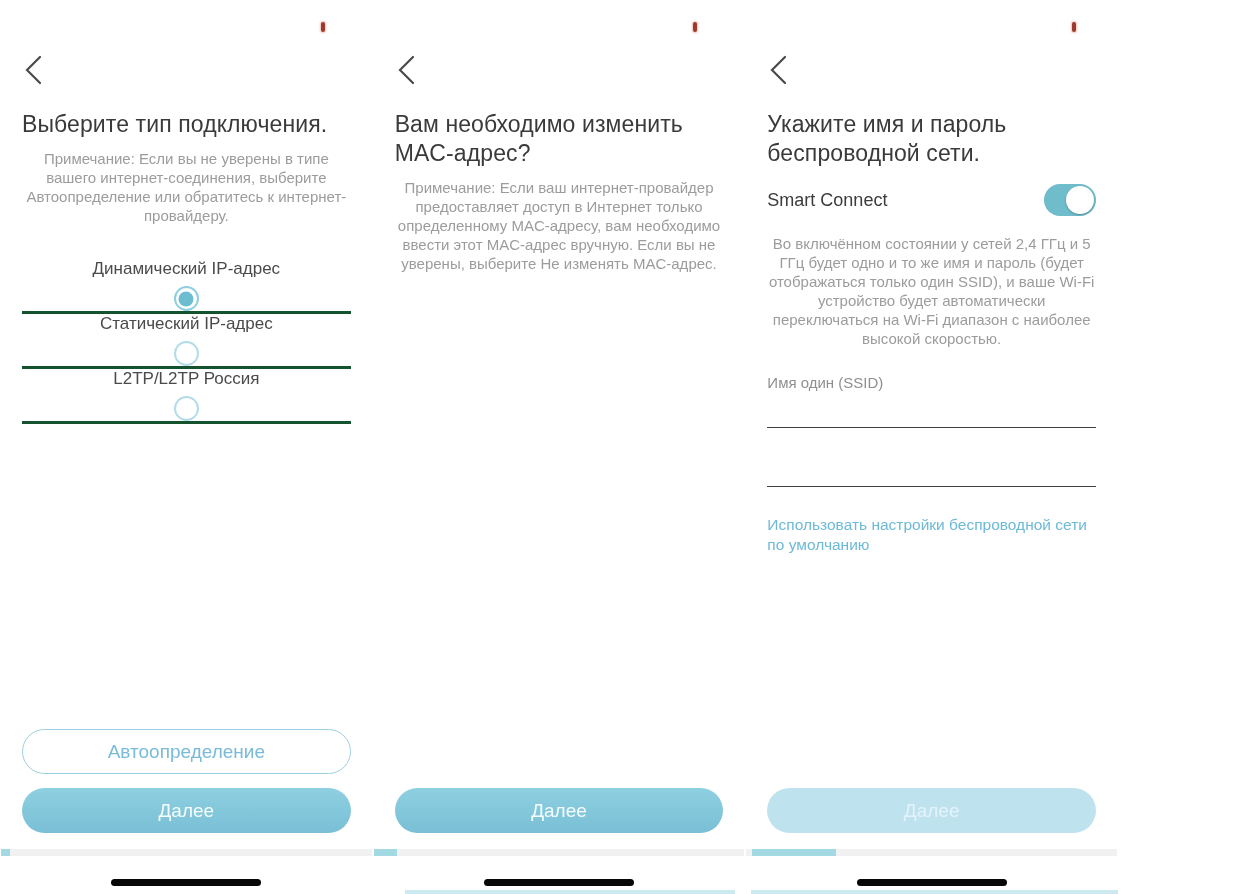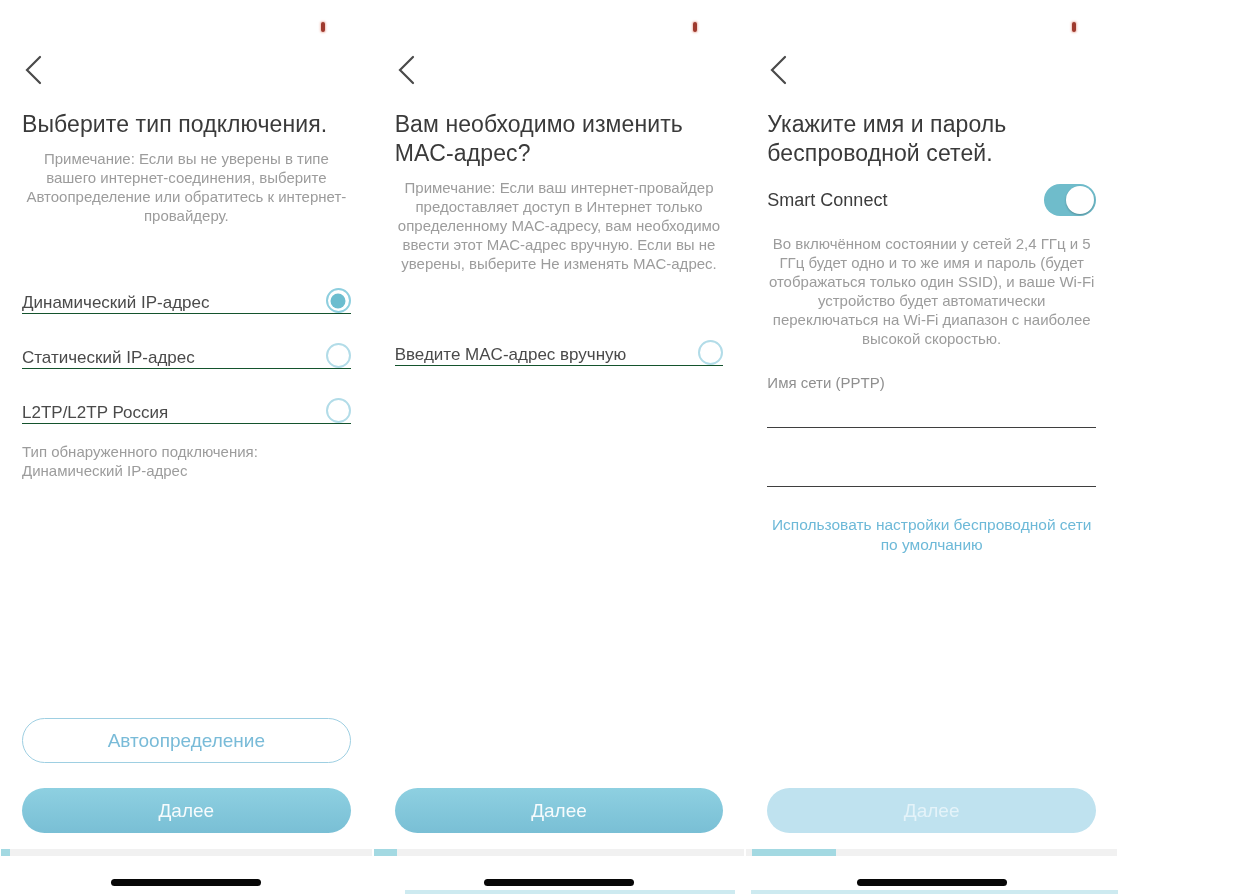--- a/index.html
+++ b/index.html
@@ -13,38 +13,38 @@
     background:#9e392d; border-radius:2px; box-shadow:0 0 2px 1px rgba(222,120,100,.45); }
 
   .back-btn { margin-top:54px; width:34px; height:34px; cursor:pointer; display:block; }
   .back-btn svg { display:block; }
 
   .title { margin-top:22px; font-size:23px; line-height:29px; font-weight:500;
     color:#3a3a3a; letter-spacing:.1px; }
   .note { margin-top:10px; font-size:15px; line-height:19px; color:#9c9c9c;text-align:center; }
 
   .opt-list { margin-top:34px; }
-  .opt-row { display:flex; align-items:flex-end; justify-content:space-between;
-    height:55px; border-bottom:1px solid #14532d; cursor:pointer; }
+  .opt-row { display:flex; align-items:center; justify-content:space-between;
+    height:55px; border-bottom:3px solid #14532d; cursor:pointer;flex-direction:column; }
   .opt-label { font-size:17px; color:#4a4a4a; }
 
   .radio { width:25px; height:25px; border-radius:50%; border:2px solid #b2dce8;
     background:#fff; position:relative; flex:0 0 auto; }
   .radio.selected { border-color:#8ecfdf; }
   .radio .dot { display:none; position:absolute; left:50%; top:50%;
     width:15px; height:15px; border-radius:50%; background:#6cbdcf;
     transform:translate(-50%,-50%); }
   .radio.selected .dot { display:block; }
 
   .detected { margin-top:18px; font-size:15px; line-height:19px; color:#9c9c9c; }
 
   .btn { position:absolute; left:22px; right:22px; height:45px; border-radius:23px;
     display:flex; align-items:center; justify-content:center; font-size:19px;
     cursor:pointer; border:none; }
-  .btn-secondary { bottom:131px; background:#fff; border:1.5px solid #9ecfe2;
+  .btn-secondary { bottom:120px; background:#fff; border:1.5px solid #9ecfe2;
     color:#79bbd8; }
   .btn-primary { bottom:61px; background:linear-gradient(180deg,#8ed0e1 0%,#79bfd5 100%);
     color:rgba(255,255,255,.93); }
   .btn-primary.disabled { background:#bfe2ef; color:#e4f3f9; cursor:default; }
 
   .smart-row { margin-top:16px; display:flex; align-items:center;
     justify-content:space-between; }
   .smart-label { font-size:18px; color:#3c3c3c; }
   .toggle { width:52px; height:32px; border-radius:16px; background:#c9c9c9;
     position:relative; cursor:pointer; flex:0 0 auto; }
@@ -53,21 +53,21 @@
     border-radius:50%; background:#fff; box-shadow:0 1px 2px rgba(0,0,0,.25);
     transition:left .1s; }
   .toggle.on .knob { left:22px; }
 
   .field { margin-top:26px; }
   .field-label { font-size:15px; color:#8f8f8f; }
   .field-input { display:block; width:100%; height:37px; border:none;
     border-bottom:1.5px solid #3f3f3f; background:transparent; font-size:17px;
     color:#3a3a3a; outline:none; border-radius:0; }
   .link { margin-top:28px; font-size:15.5px; line-height:20px; color:#6db9d8;
-    cursor:pointer;text-align:center; }
+    cursor:pointer; }
 
   .scroll-track { position:absolute; bottom:38px; left:1px; right:1px; height:7px;
     background:#f1f1f1; }
   .scroll-thumb { position:absolute; top:0; height:7px; background:#a3d9e2; }
   .home-indicator { position:absolute; bottom:8px; left:50%; transform:translateX(-50%);
     width:150px; height:7px; border-radius:4px; background:#070707; }
   .bottom-strip { position:absolute; bottom:0; height:4px; background:#cdeaf0; }
 </style>
 </head>
 <body>
@@ -98,21 +98,20 @@
       <div class="opt-row">
         <span class="opt-label">Статический IP-адрес</span>
         <span class="radio"></span>
       </div>
       <div class="opt-row">
         <span class="opt-label">L2TP/L2TP Россия</span>
         <span class="radio"></span>
       </div>
     </div>
 
-    <div class="detected">Тип обнаруженного подключения: Динамический IP-адрес</div>
 
     <button class="btn btn-secondary">Автоопределение</button>
     <button class="btn btn-primary">Далее</button>
 
     <div class="scroll-track">
       <div class="scroll-thumb" style="left:0; width:9px;"></div>
     </div>
     <div class="home-indicator"></div>
   </div>
 
@@ -124,24 +123,20 @@
         <svg width="26" height="32" viewBox="0 0 26 32">
             <polyline points="18,3 5,16 18,29" fill="none" stroke="#4a4a4a" stroke-width="2.2" stroke-linecap="round"></polyline>
           </svg>
       </span>
     </div>
 
     <div class="title">Вам необходимо изменить MAC-адрес?</div>
     <div class="note">Примечание: Если ваш интернет-провайдер предоставляет доступ в Интернет только определенному MAC-адресу, вам необходимо ввести этот MAC-адрес вручную. Если вы не уверены, выберите Не изменять MAC-адрес.</div>
 
     <div class="opt-list" style="margin-top:38px;">
-      <div class="opt-row">
-        <span class="opt-label">Введите MAC-адрес вручную</span>
-        <span class="radio"></span>
-      </div>
     </div>
 
     <button class="btn btn-primary">Далее</button>
 
     <div class="scroll-track">
       <div class="scroll-thumb" style="left:0; width:23px;"></div>
     </div>
     <div class="home-indicator"></div>
     <div class="bottom-strip" style="left:32px; right:10px;"></div>
   </div>
@@ -150,33 +145,33 @@
     <div class="red-tick" style="right:42px;"></div>
 
     <div class="back-btn">
       <span>
         <svg width="26" height="32" viewBox="0 0 26 32">
             <polyline points="18,3 5,16 18,29" fill="none" stroke="#4a4a4a" stroke-width="2.2" stroke-linecap="round"></polyline>
           </svg>
       </span>
     </div>
 
-    <div class="title">Укажите имя и пароль беспроводной сетей.</div>
+    <div class="title">Укажите имя и пароль беспроводной сети.</div>
 
     <div class="smart-row">
       <span class="smart-label">Smart Connect</span>
       <span class="toggle on">
           <span class="knob"></span>
         </span>
     </div>
 
     <div class="note" style="margin-top:18px;">Во включённом состоянии у сетей 2,4 ГГц и 5 ГГц будет одно и то же имя и пароль (будет отображаться только один SSID), и ваше Wi-Fi устройство будет автоматически переключаться на Wi-Fi диапазон с наиболее высокой скоростью.</div>
 
     <div class="field" style="margin-top:26px;">
-      <div class="field-label">Имя сети (PPTP)</div>
+      <div class="field-label">Имя один (SSID)</div>
       <input class="field-input" type="text" value="" style="">
     </div>
 
     <div class="field" style="margin-top:22px;">
       <input class="field-input" type="text" value="" style="">
     </div>
 
     <div class="link">Использовать настройки беспроводной сети по умолчанию</div>
 
     <button class="btn btn-primary disabled">Далее</button>

